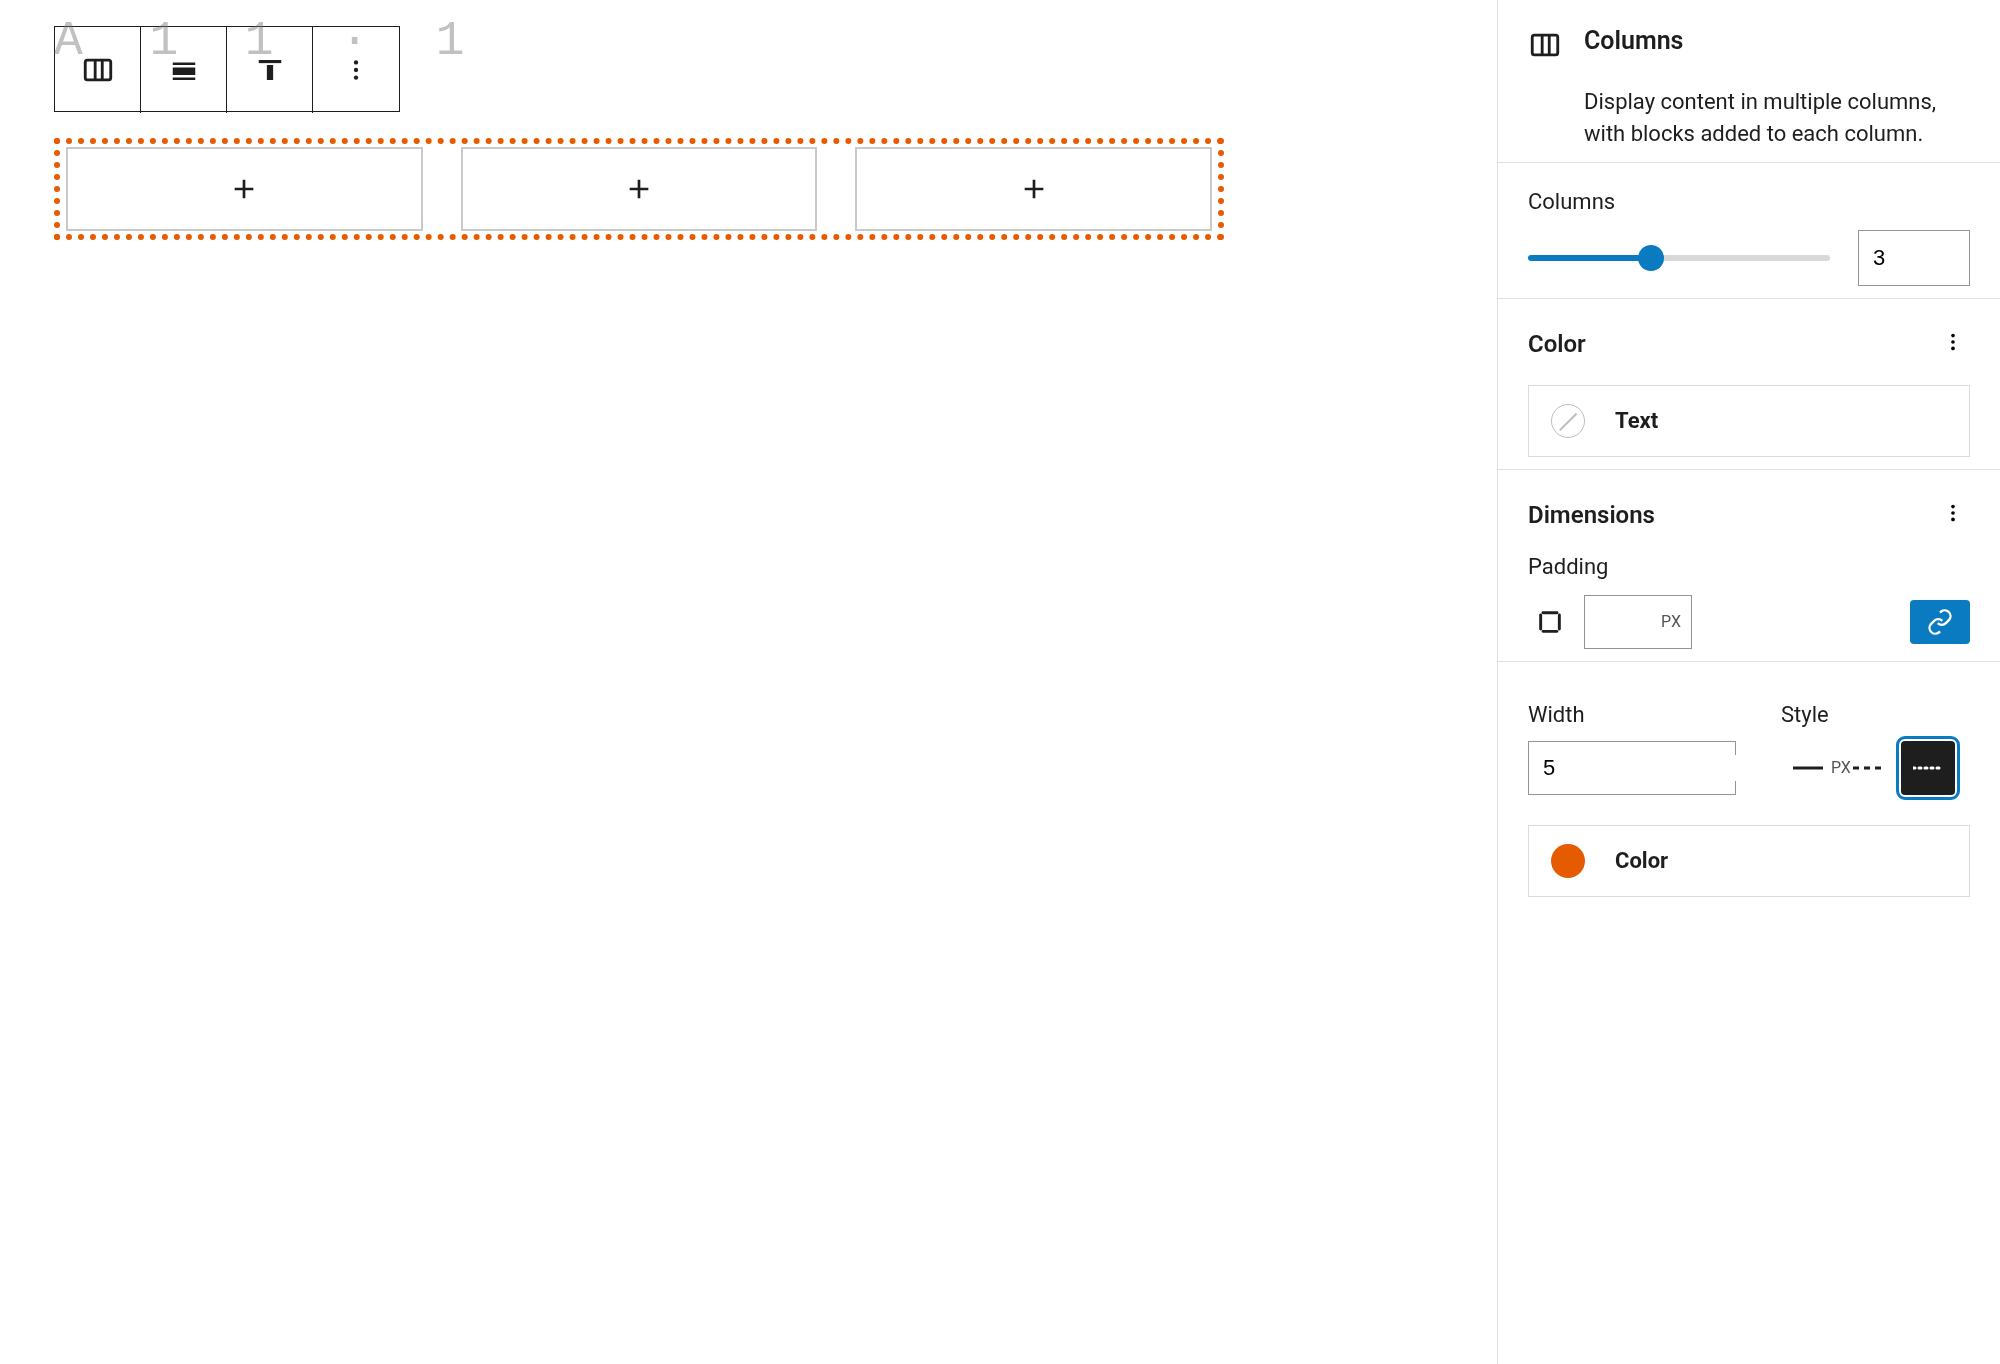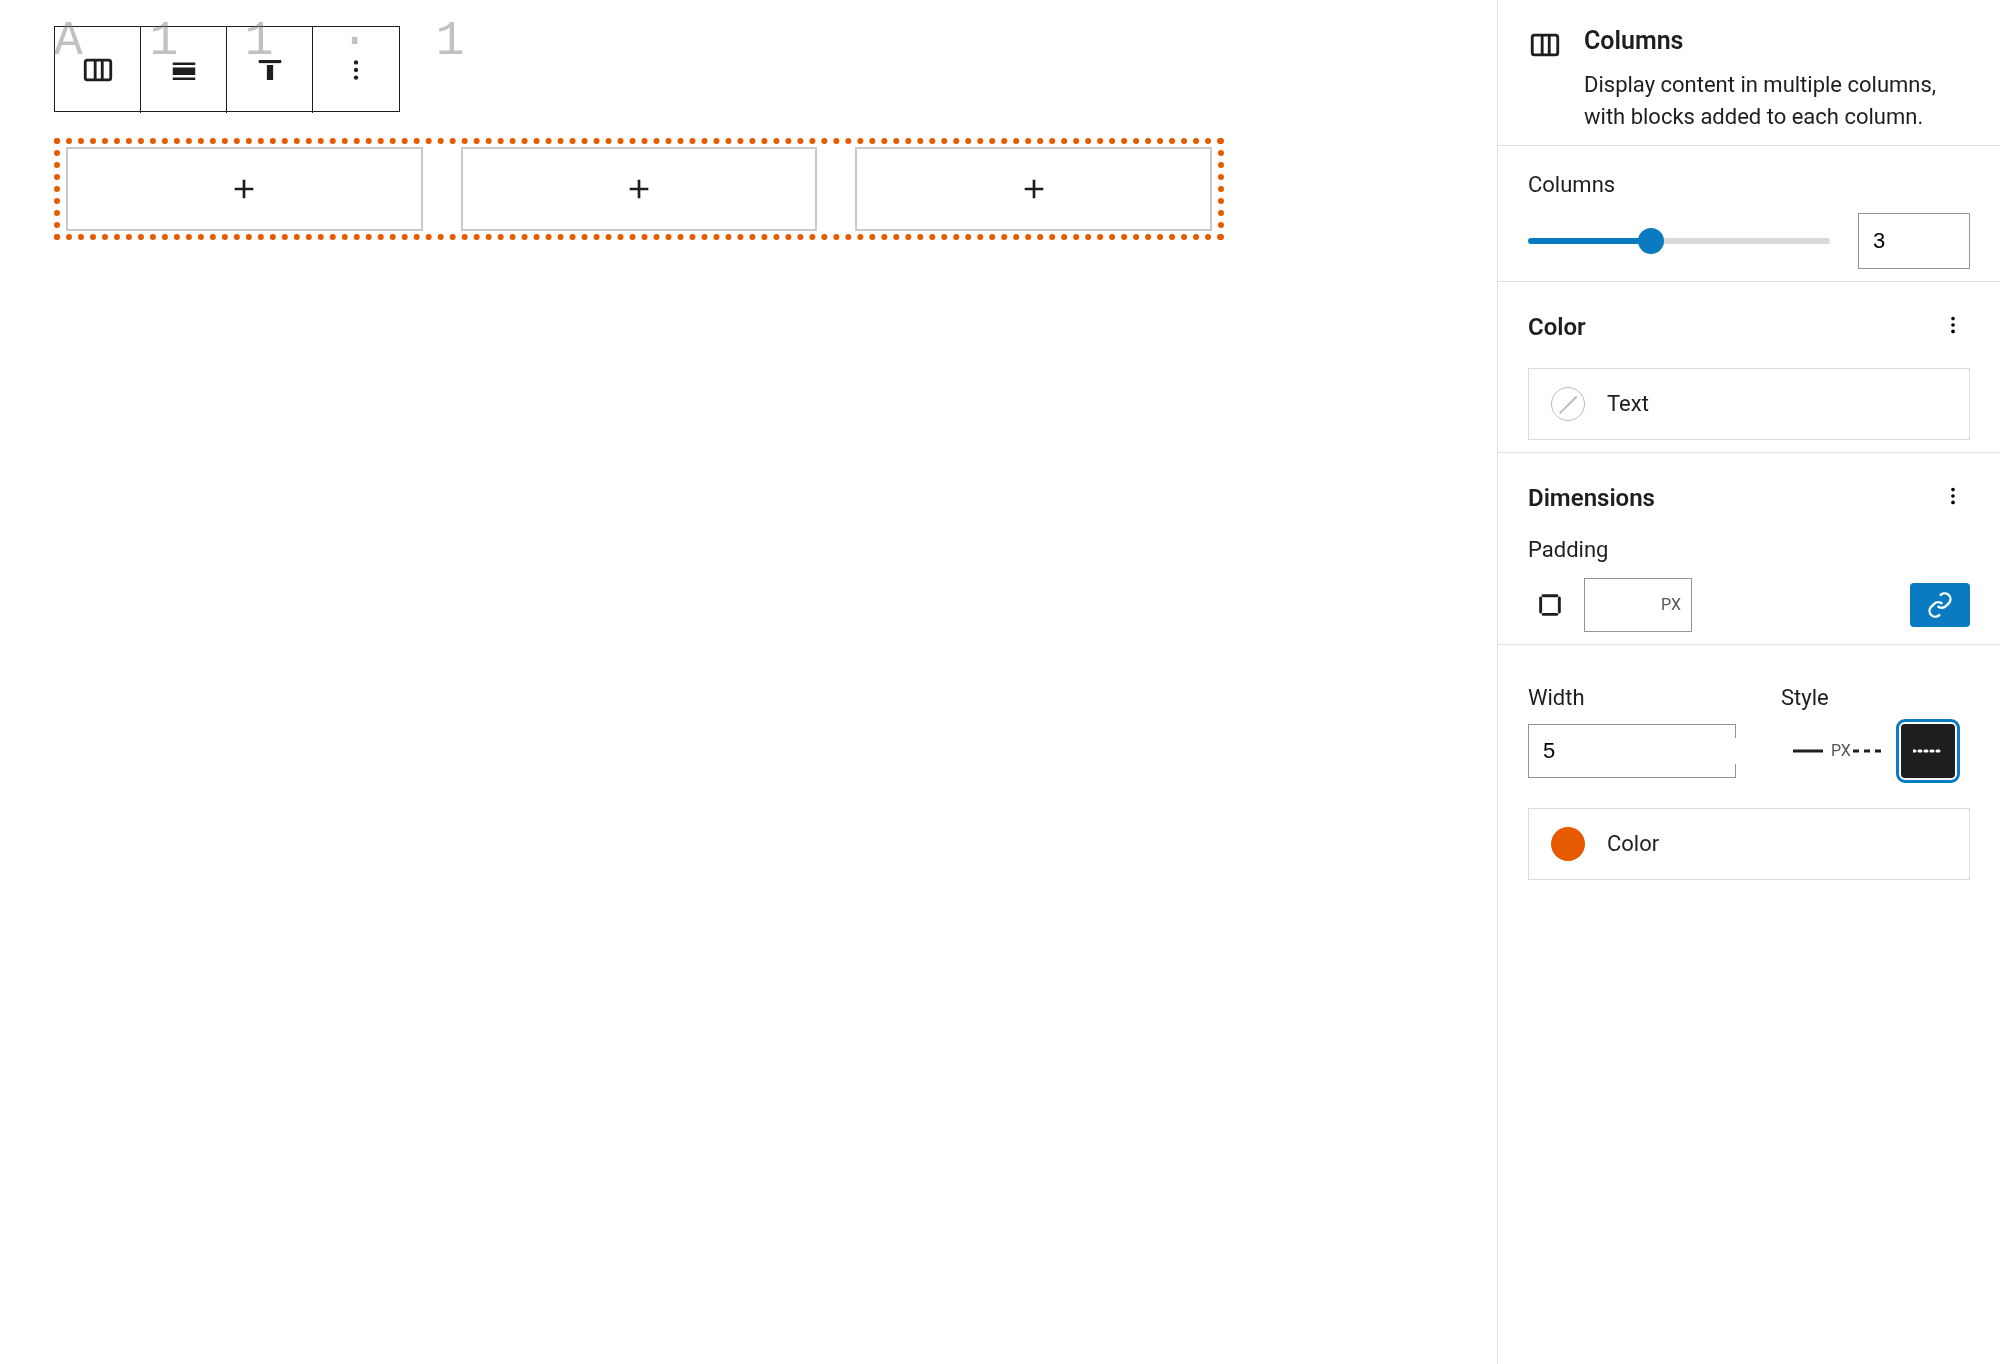--- a/index.html
+++ b/index.html
@@ -66,21 +66,21 @@
     width: 503px;
     border-left: 1px solid #e0e0e0;
     overflow-y: auto;
     padding-bottom: 40px;
   }
   .panel { border-bottom: 1px solid #e0e0e0; padding: 26px 30px 12px; }
 
   .blk-header { display: flex; gap: 22px; align-items: flex-start; }
   .blk-header svg { flex-shrink: 0; margin-top: 2px; }
   .blk-title { font-weight: 600; font-size: 25px; }
-  .blk-desc { margin-top: 14px; font-size: 22px; line-height: 1.45; }
+  .blk-desc { margin-top: 31px; font-size: 22px; line-height: 1.45; }
 
   .ctl-label { font-size: 22px; margin-bottom: 16px; display: block; }
   .head-row { display: flex; align-items: center; justify-content: space-between; }
   .head-row h3 { font-size: 24px; font-weight: 600; }
 
   .slider-row { display: flex; align-items: center; gap: 28px; margin-top: 6px; }
   .slider {
     flex: 1; appearance: none; height: 6px; border-radius: 3px;
     background: linear-gradient(to right,#0a7bc1 0 40%,#d9d9d9 40% 100%);
   }
@@ -101,23 +101,23 @@
   .toggle::after {
     content:""; position:absolute; right:3px; top:3px;
     width:26px; height:26px; background:#fff; border-radius:50%;
   }
   .toggle-lbl { font-size: 22px; }
 
   .more-dots { cursor: pointer; padding: 6px; }
 
   .group-box { border:1px solid #dcdcdc; margin-top: 22px; }
   .color-item {
-    display: flex; align-items: center; gap: 22px;
+    display: flex; align-items: center; gap: 30px;
     padding: 18px 22px; font-size: 22px;
-    border-bottom: 1px solid #dcdcdc; cursor: pointer;
+    border-bottom: 1px solid #dcdcdc; cursor: pointer; font-weight: bold;
   }
   .color-item:last-child { border-bottom: none; }
   .swatch-none {
     width: 34px; height: 34px; border-radius: 50%;
     border: 1.5px solid #bdbdbd; position: relative; flex-shrink:0;
   }
   .swatch-none::after {
     content:""; position:absolute; left:4px; right:4px; top:50%; height:1.5px;
     background:#bdbdbd; transform: rotate(-45deg);
   }

